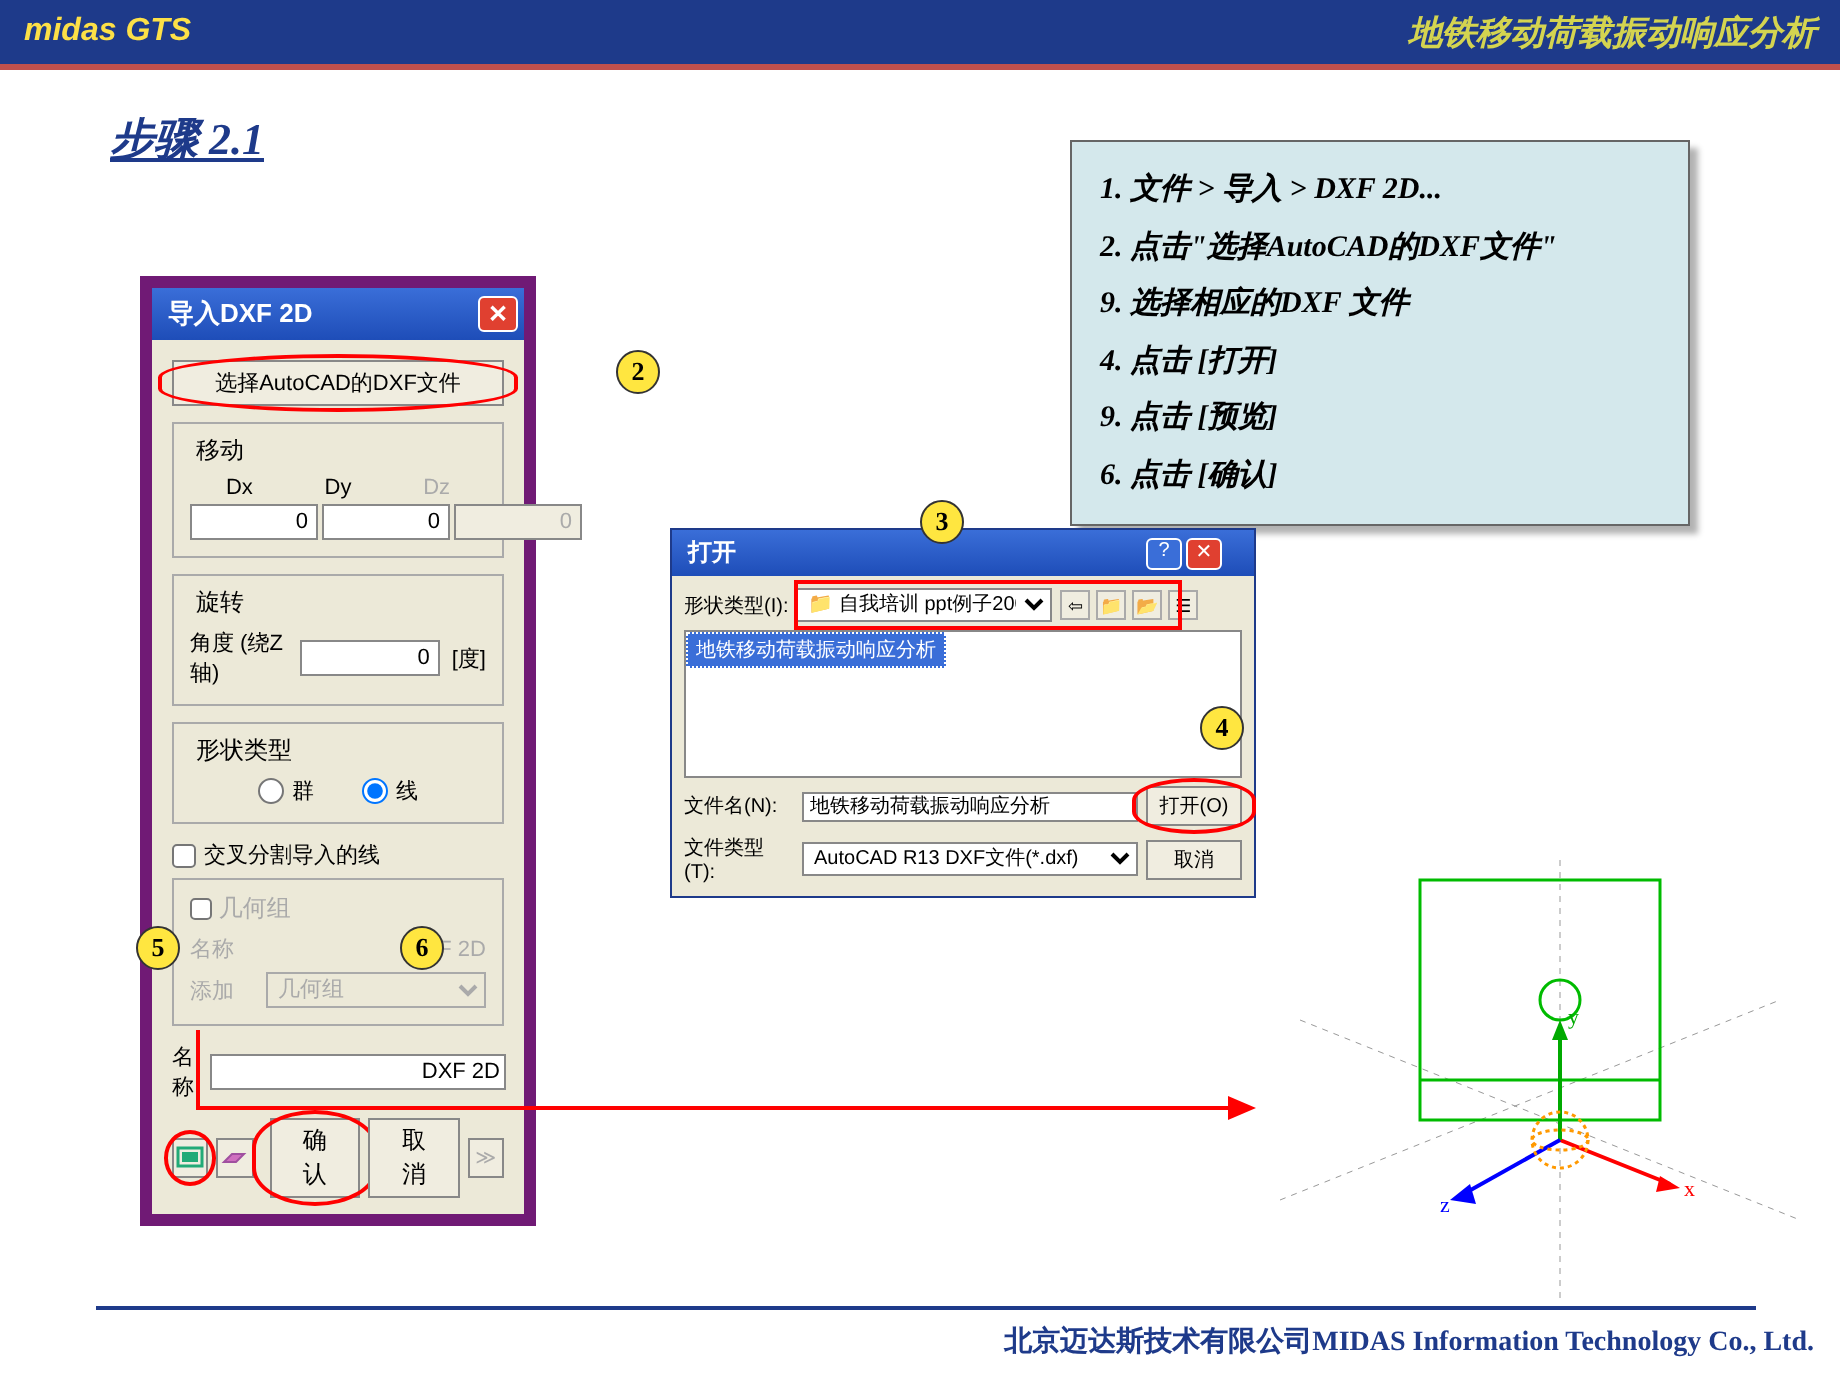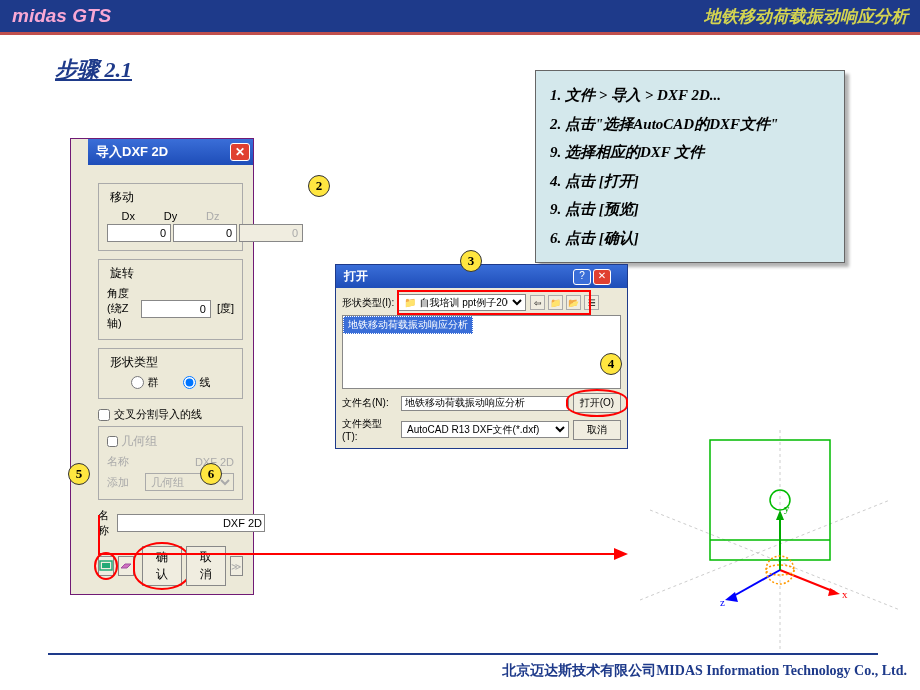--- a/index.html
+++ b/index.html
@@ -1,29 +1,29 @@
 <!DOCTYPE html>
 <html><head>
   <meta charset="utf-8">
   <style>
     * { box-sizing: border-box; margin: 0; padding: 0; }
     body { font-family: "SimSun", serif; background: #fff; width: 920px; height: 690px; position: relative; }
     
     .header { background: #1e3a8a; height: 32px; display: flex; justify-content: space-between; align-items: center; padding: 0 12px; }
-    .header-left { color: #f9a8d4; font-family: Arial, sans-serif; font-weight: bold; font-style: italic; font-size: 19px; }
+    .header-left { color: #fde047; font-family: Arial, sans-serif; font-weight: bold; font-style: italic; font-size: 16px; }
     .header-right { color: #d4d450; font-weight: bold; font-style: italic; font-size: 17px; }
     .header-line { height: 3px; background: #c0504d; }
     
     .step-title { position: absolute; top: 55px; left: 55px; color: #1e3a8a; font-weight: bold; font-style: italic; font-size: 22px; text-decoration: underline; }
     
     .info-box { position: absolute; top: 70px; left: 535px; width: 310px; background: #d4e8ec; border: 1px solid #666; padding: 10px 14px; box-shadow: 4px 4px 3px rgba(0,0,0,0.3); }
     .info-box .item { color: #000; font-weight: bold; font-style: italic; font-size: 15px; line-height: 1.9; }
     
     
-    .dialog1 { position: absolute; top: 138px; left: 70px; width: 184px; background: #ece9d8; border: 1px solid #701a75; font-family: "SimSun", Arial; font-size: 12px; padding-left: 17px; }
+    .dialog1 { position: absolute; top: 138px; left: 70px; width: 198px; background: #ece9d8; border: 6px solid #701a75; font-family: "SimSun", Arial; font-size: 12px; }
     .titlebar1 { background: linear-gradient(to bottom, #3a6ed8, #1e4db8); height: 26px; display: flex; justify-content: space-between; align-items: center; padding: 0 3px 0 8px; }
     .titlebar1 .title { color: #fff; font-weight: bold; font-size: 13px; }
     .close-btn { width: 20px; height: 18px; background: #e04030; color: #fff; display: flex; align-items: center; justify-content: center; font-weight: bold; border: 1px solid #fff; border-radius: 3px; font-size: 12px; cursor: pointer; }
     
     .dialog1-body { padding: 10px 10px 8px 10px; }
     .select-btn { width: 100%; background: #f0ede0; border: 1px solid #888; padding: 3px; font-size: 11px; text-align: center; cursor: pointer; position: relative; }
     .select-btn::before { content: ""; position: absolute; inset: -4px -8px; border: 2px solid red; border-radius: 50%/40%; pointer-events: none; }
     
     .fieldset { border: 1px solid #aaa; padding: 6px 8px 8px 8px; margin-top: 8px; }
     .fieldset .legend { font-size: 12px; margin-top: -13px; background: #ece9d8; display: inline-block; padding: 0 3px; }
@@ -123,20 +123,21 @@
   <div class="item">9.  点击 [预览]</div>
   <div class="item">6.  点击 [确认]</div>
 </div>
 
 <div class="dialog1">
   <div class="titlebar1">
     <span class="title">导入DXF 2D</span>
     <div class="close-btn">✕</div>
   </div>
   <div class="dialog1-body">
+    <button class="select-btn">选择AutoCAD的DXF文件</button>
     
     <div class="fieldset">
       <span class="legend">移动</span>
       <div class="move-row">
         <span class="lbl">Dx</span>
         <span class="lbl">Dy</span>
         <span class="lbl gray">Dz</span>
       </div>
       <div class="move-inputs">
         <input value="0" style="">

